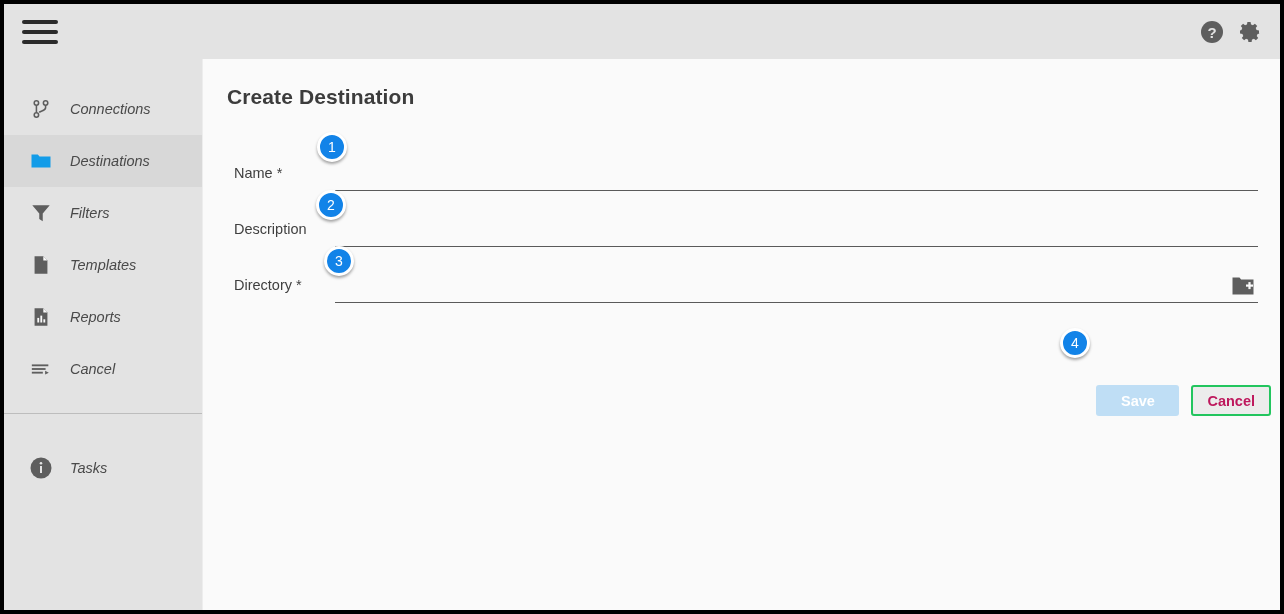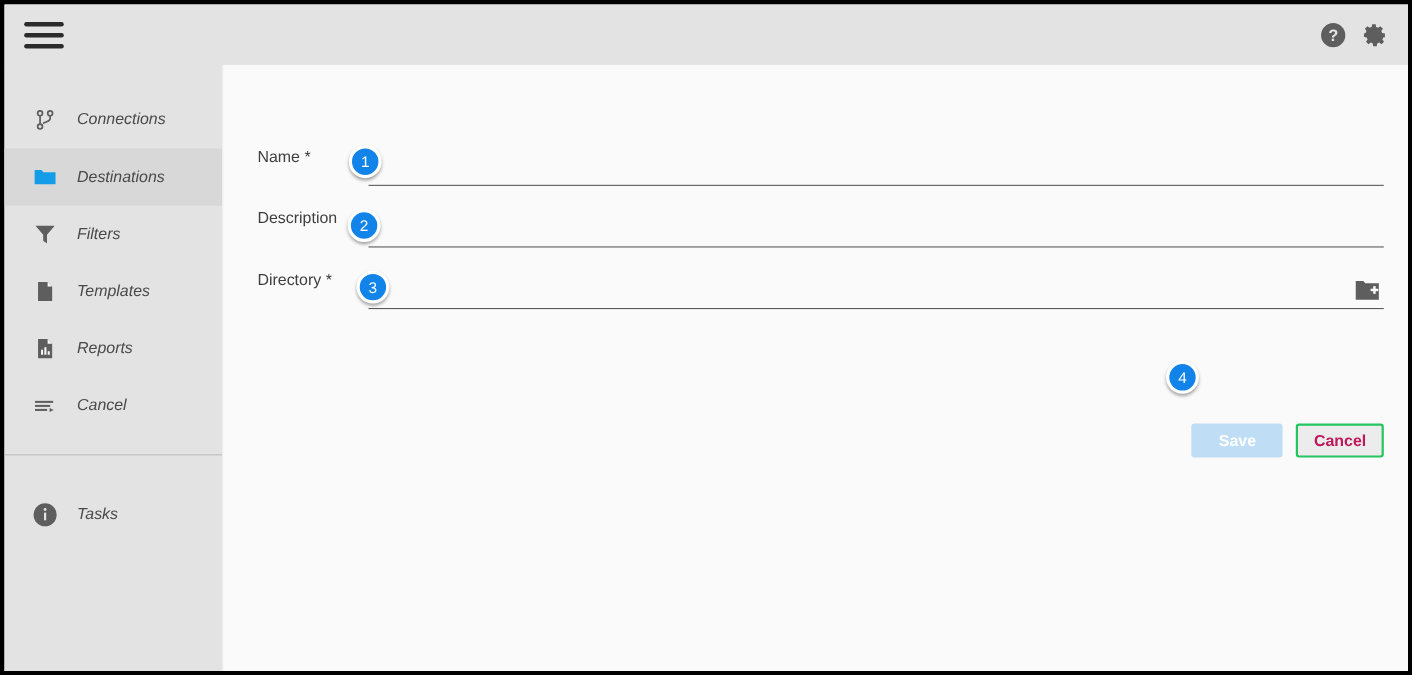--- a/index.html
+++ b/index.html
@@ -118,21 +118,21 @@
     font-weight: bold;
     color: #3c3c3c;
     letter-spacing: 0.1px;
   }
 
   .form { position: absolute; left: 0; top: 76px; width: 100%; }
 
   .form-row {
     position: relative;
     display: flex;
-    align-items: flex-start;
+    align-items: flex-end;
     height: 56px;
     padding-left: 31px;
   }
 
   .field-label {
     width: 101px;
     flex: 0 0 101px;
     font-size: 14.5px;
     color: #3f3f3f;
     padding-bottom: 10px;
@@ -168,21 +168,21 @@
     width: 24px; height: 22px;
     cursor: pointer;
     background: transparent;
     border: none;
     padding: 0;
   }
 
   
   .actions {
     position: absolute;
-    right: 22px;
+    right: 9px;
     top: 250px;
     display: flex;
     align-items: center;
     gap: 12px;
   }
 
   .btn {
     height: 31px;
     min-width: 77px;
     border-radius: 3px;
@@ -333,20 +333,21 @@
             <circle cx="12" cy="7.2" r="1.3" fill="#e3e3e3"></circle>
           </svg>
         </span>
         <span class="nav-label">Tasks</span>
       </div>
     </div>
   </div>
 
   <div class="content">
 
+    <div class="page-title">Create Destination</div>
 
     <div class="form">
 
       <div class="form-row">
         <div class="field-label">Name *</div>
         <div class="field-wrap">
           <input class="field-input" type="text" value="" style="">
         </div>
       </div>
 

